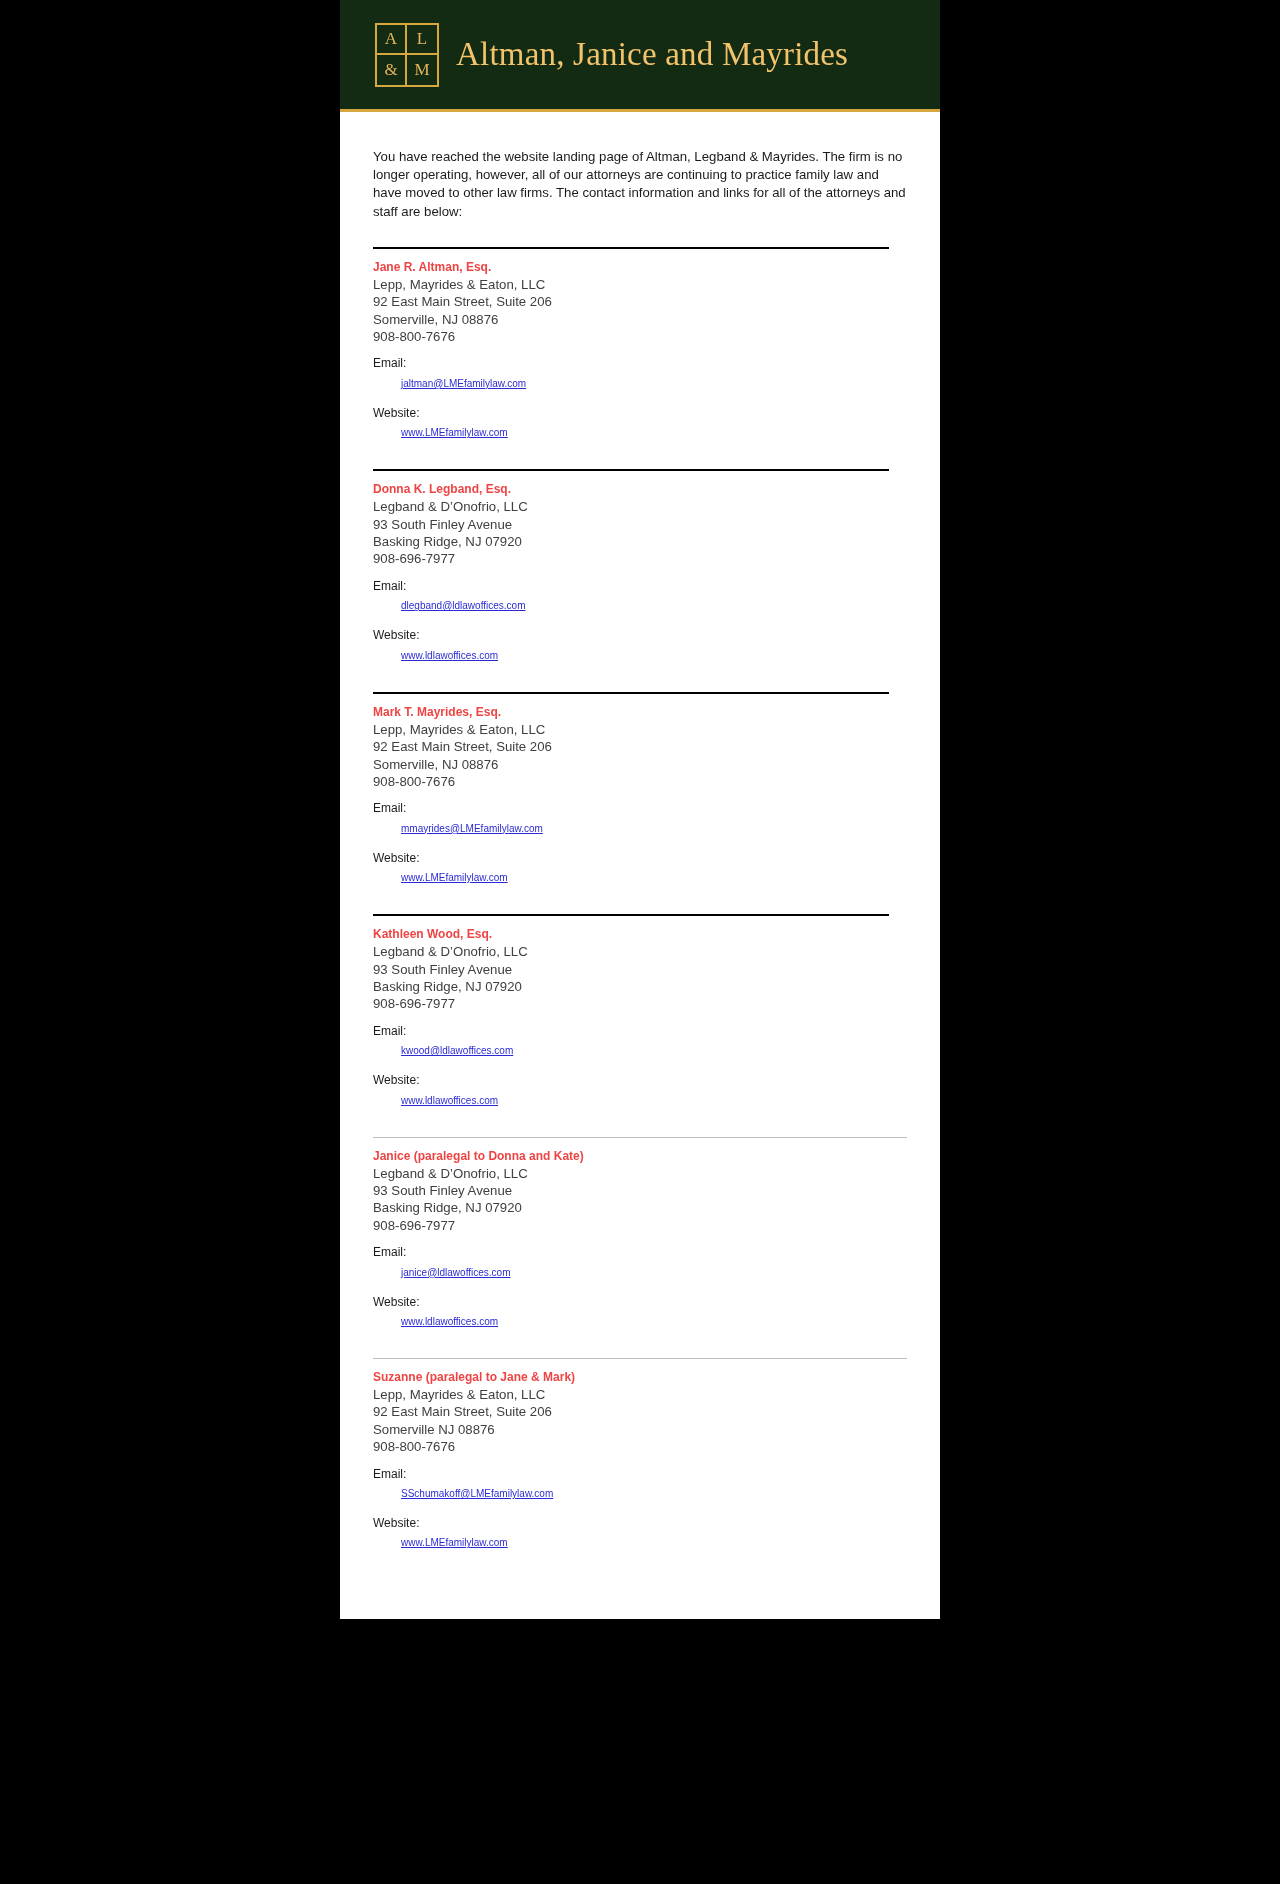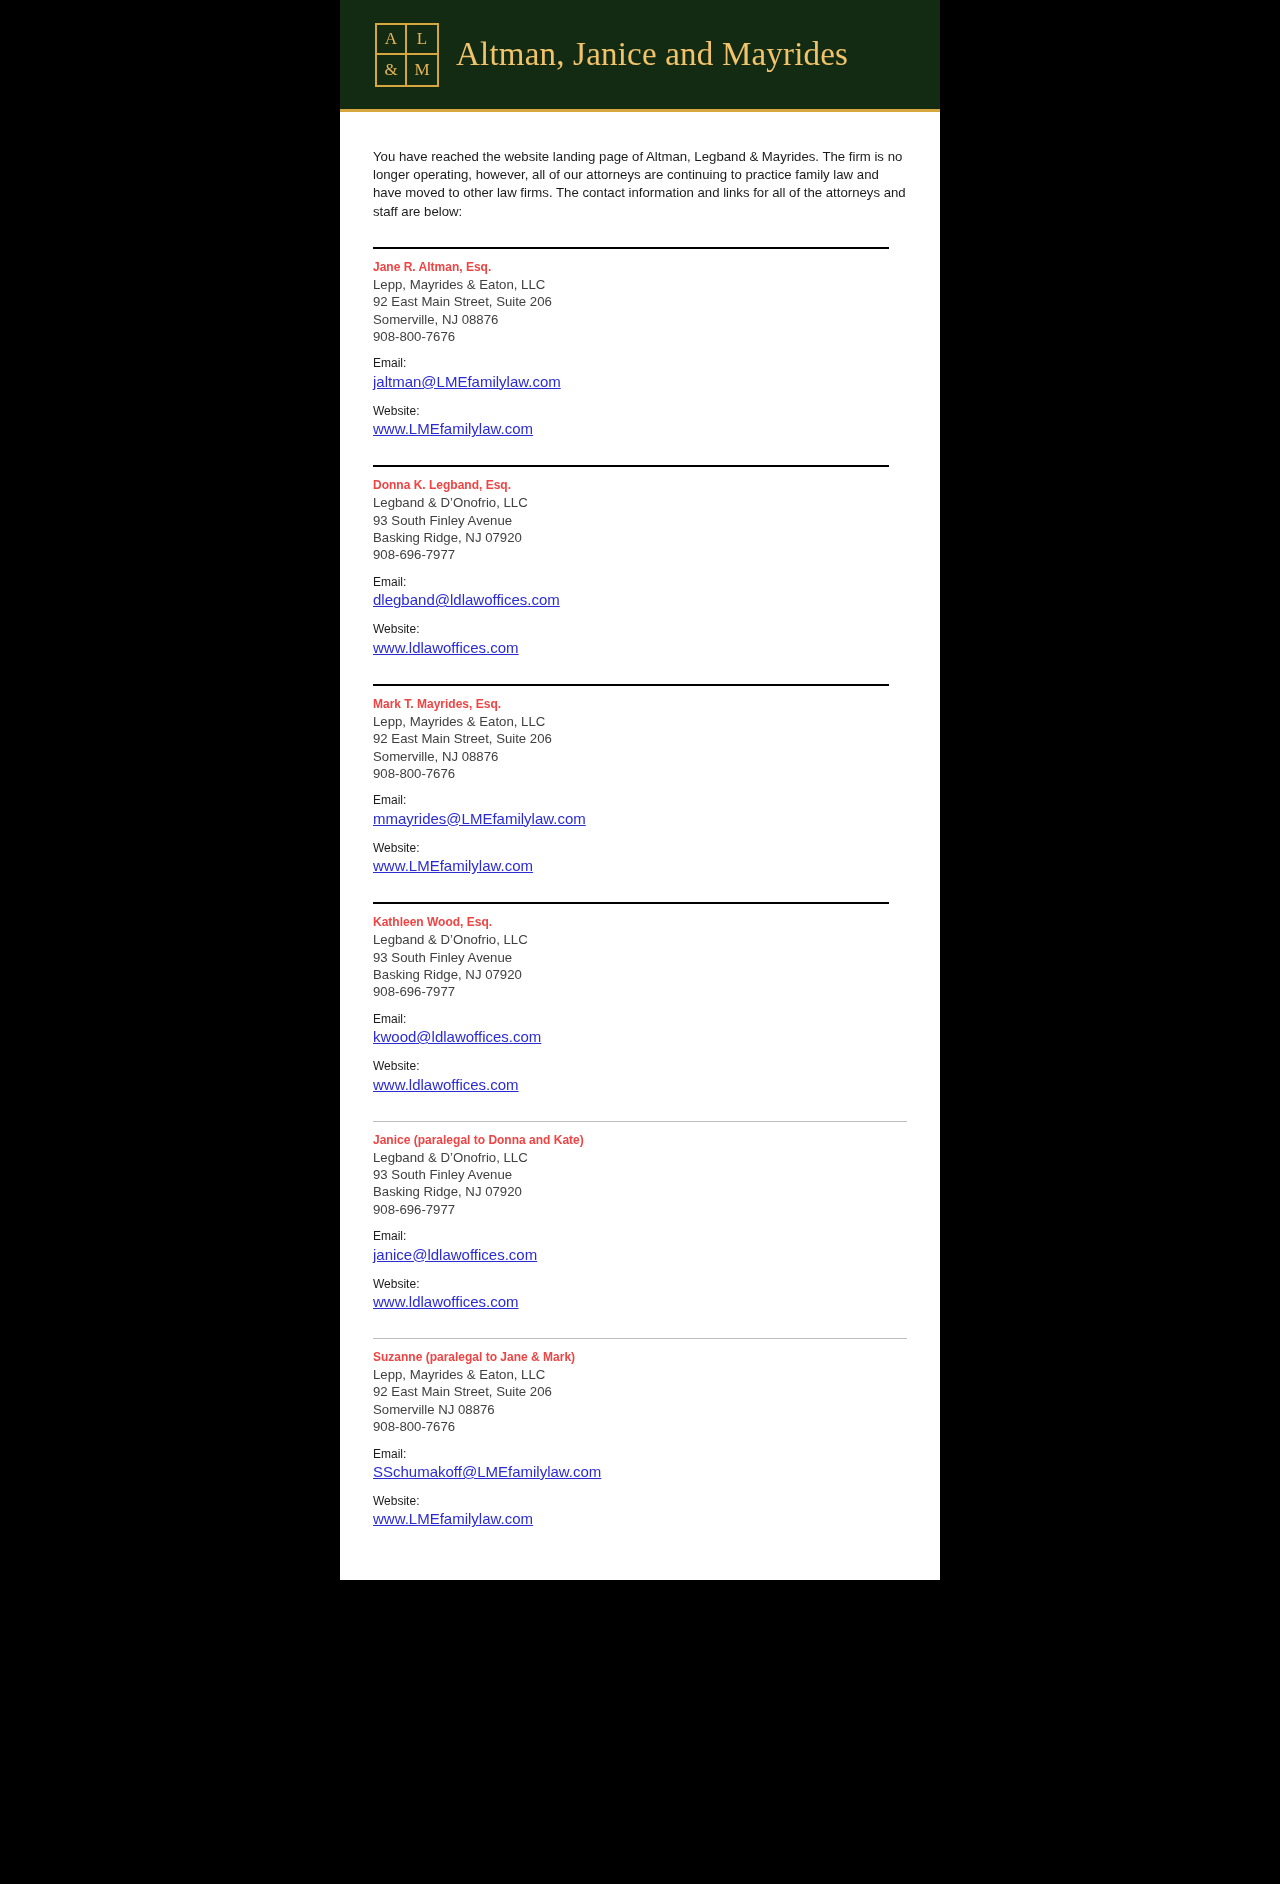--- a/index.html
+++ b/index.html
@@ -60,21 +60,21 @@
   .logo-title {
     color: #f2c36b;
     font-family: "Liberation Serif", serif;
     font-size: 33px;
     margin-left: 17px;
     white-space: nowrap;
     letter-spacing: 0.2px;
   }
   
   .content {
-    padding: 36px 33px 25px 33px;
+    padding: 36px 33px 40px 33px;
     box-sizing: border-box;
   }
   .intro {
     font-size: 13.2px;
     line-height: 18.2px;
     color: #1b1b1b;
     margin: 0 0 26px 0;
     max-width: 534px;
   }
   .entry { margin-bottom: 3px; }
@@ -102,26 +102,27 @@
     color: #404040;
     line-height: 17.4px;
   }
   .label {
     font-size: 12px;
     color: #1b1b1b;
     line-height: 17.4px;
     margin-top: 10px;
   }
   a.link {
-    font-size: 15px;
+    font-size: 10px;
     color: #2b2bd4;
     text-decoration: underline;
     line-height: 18px;
     display: inline-block;
     margin-bottom: 2px;
+    margin-left: 28px;
   }
   a.link.email { color: #2b2bd4; }
 </style>
 </head>
 <body>
 
 <div class="page">
   <div class="site">
 
     <div class="header">

